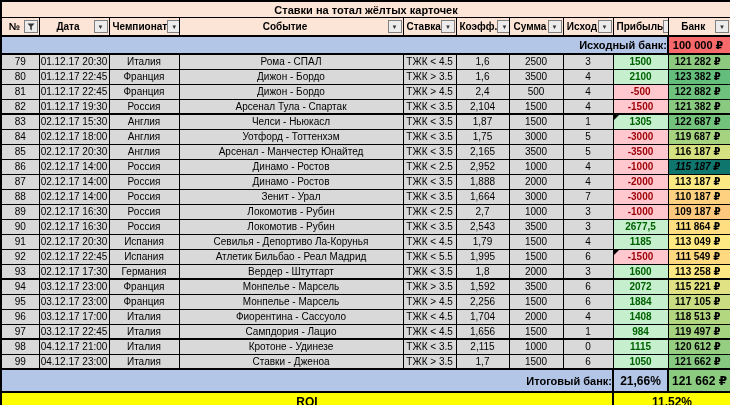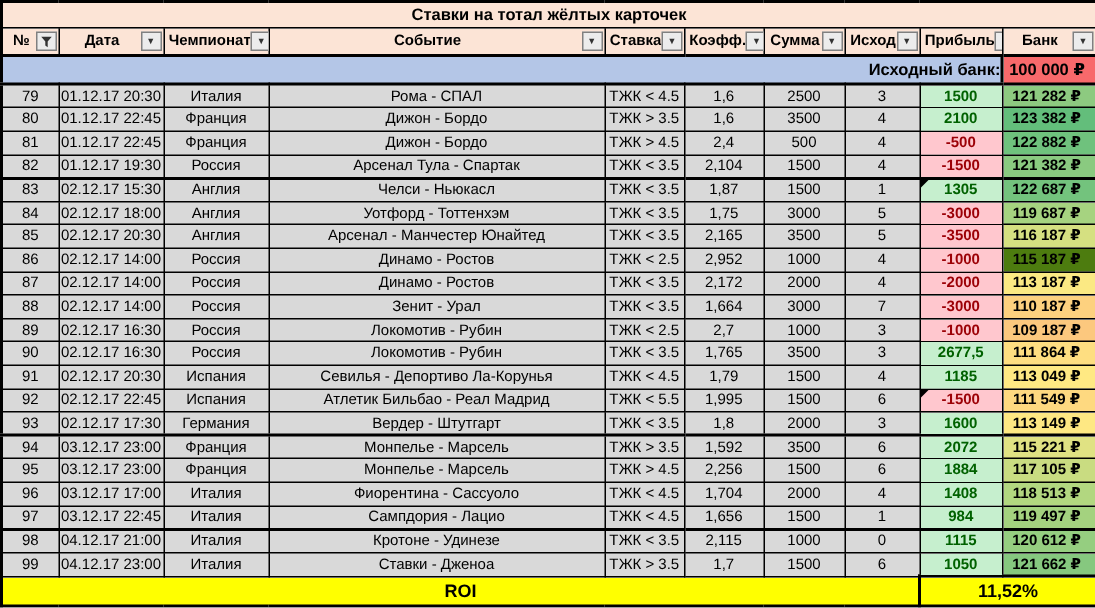--- a/index.html
+++ b/index.html
@@ -213,29 +213,29 @@
       <tr class="data-row">
         <td>86</td>
         <td>02.12.17 14:00</td>
         <td>Россия</td>
         <td>Динамо - Ростов</td>
         <td>ТЖК &lt; 2.5</td>
         <td>2,952</td>
         <td>1000</td>
         <td>4</td>
         <td class="profit neg">-1000</td>
-        <td class="bank-cell" style="background: #4d7c0f;">115 187 ₽</td>
+        <td class="bank-cell" style="background: #0f766e; font-style: italic;">115 187 ₽</td>
       </tr>
       <tr class="data-row">
         <td>87</td>
         <td>02.12.17 14:00</td>
         <td>Россия</td>
         <td>Динамо - Ростов</td>
         <td>ТЖК &lt; 3.5</td>
-        <td>2,172</td>
+        <td>1,888</td>
         <td>2000</td>
         <td>4</td>
         <td class="profit neg">-2000</td>
         <td class="bank-cell" style="background: rgb(251, 233, 131);">113 187 ₽</td>
       </tr>
       <tr class="data-row">
         <td>88</td>
         <td>02.12.17 14:00</td>
         <td>Россия</td>
         <td>Зенит - Урал</td>
@@ -257,21 +257,21 @@
         <td>3</td>
         <td class="profit neg">-1000</td>
         <td class="bank-cell" style="background: rgb(252, 200, 126);">109 187 ₽</td>
       </tr>
       <tr class="data-row">
         <td>90</td>
         <td>02.12.17 16:30</td>
         <td>Россия</td>
         <td>Локомотив - Рубин</td>
         <td>ТЖК &lt; 3.5</td>
-        <td>1,765</td>
+        <td>2,543</td>
         <td>3500</td>
         <td>3</td>
         <td class="profit pos">2677,5</td>
         <td class="bank-cell" style="background: rgb(254, 222, 129);">111 864 ₽</td>
       </tr>
       <tr class="data-row">
         <td>91</td>
         <td>02.12.17 20:30</td>
         <td>Испания</td>
         <td>Севилья - Депортиво Ла-Корунья</td>
@@ -297,21 +297,21 @@
       <tr class="data-row group-end">
         <td>93</td>
         <td>02.12.17 17:30</td>
         <td>Германия</td>
         <td>Вердер - Штутгарт</td>
         <td>ТЖК &lt; 3.5</td>
         <td>1,8</td>
         <td>2000</td>
         <td>3</td>
         <td class="profit pos">1600</td>
-        <td class="bank-cell" style="background: rgb(254, 232, 131);">113 149 ₽</td>
+        <td class="bank-cell" style="background: rgb(254, 232, 131);">113 258 ₽</td>
       </tr>
       <tr class="data-row">
         <td>94</td>
         <td>03.12.17 23:00</td>
         <td>Франция</td>
         <td>Монпелье - Марсель</td>
         <td>ТЖК &gt; 3.5</td>
         <td>1,592</td>
         <td>3500</td>
         <td>6</td>
@@ -373,18 +373,23 @@
         <td>Ставки - Дженоа</td>
         <td>ТЖК &gt; 3.5</td>
         <td>1,7</td>
         <td>1500</td>
         <td>6</td>
         <td class="profit pos">1050</td>
         <td class="bank-cell" style="background: rgb(134, 200, 127);">121 662 ₽</td>
       </tr>
     </tbody>
   <tbody>
+      <tr class="final-row">
+    <td colspan="8" class="bank-label">Итоговый банк:</td>
+    <td class="final-pct">21,66%</td>
+    <td class="final-bank">121 662 ₽</td>
+  </tr>
   <tr class="roi-row">
     <td colspan="8" class="roi-label">ROI</td>
     <td colspan="2" class="roi-value">11,52%</td>
   </tr>
 </tbody>
   </table>
 
 </body></html>

